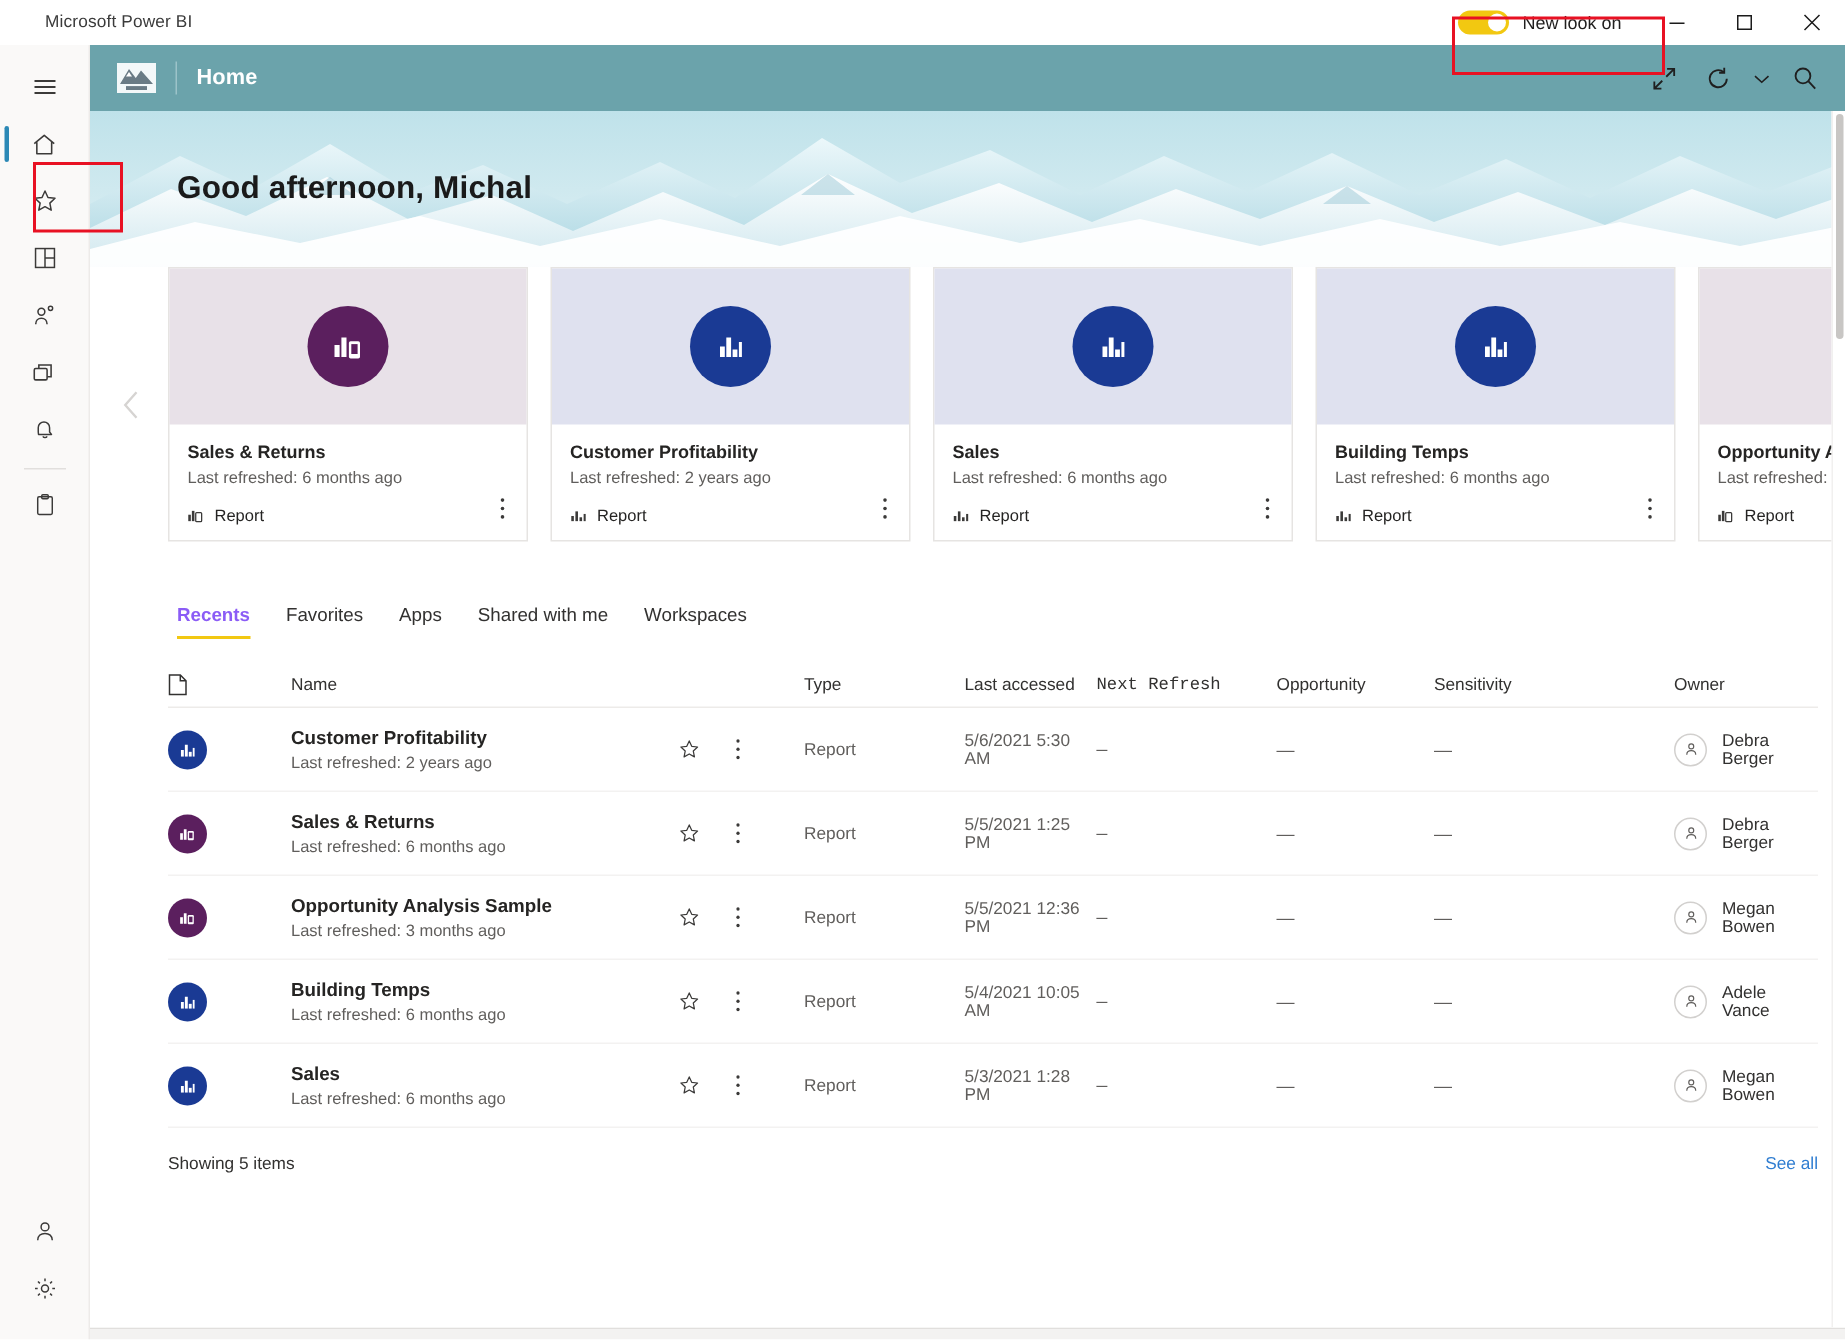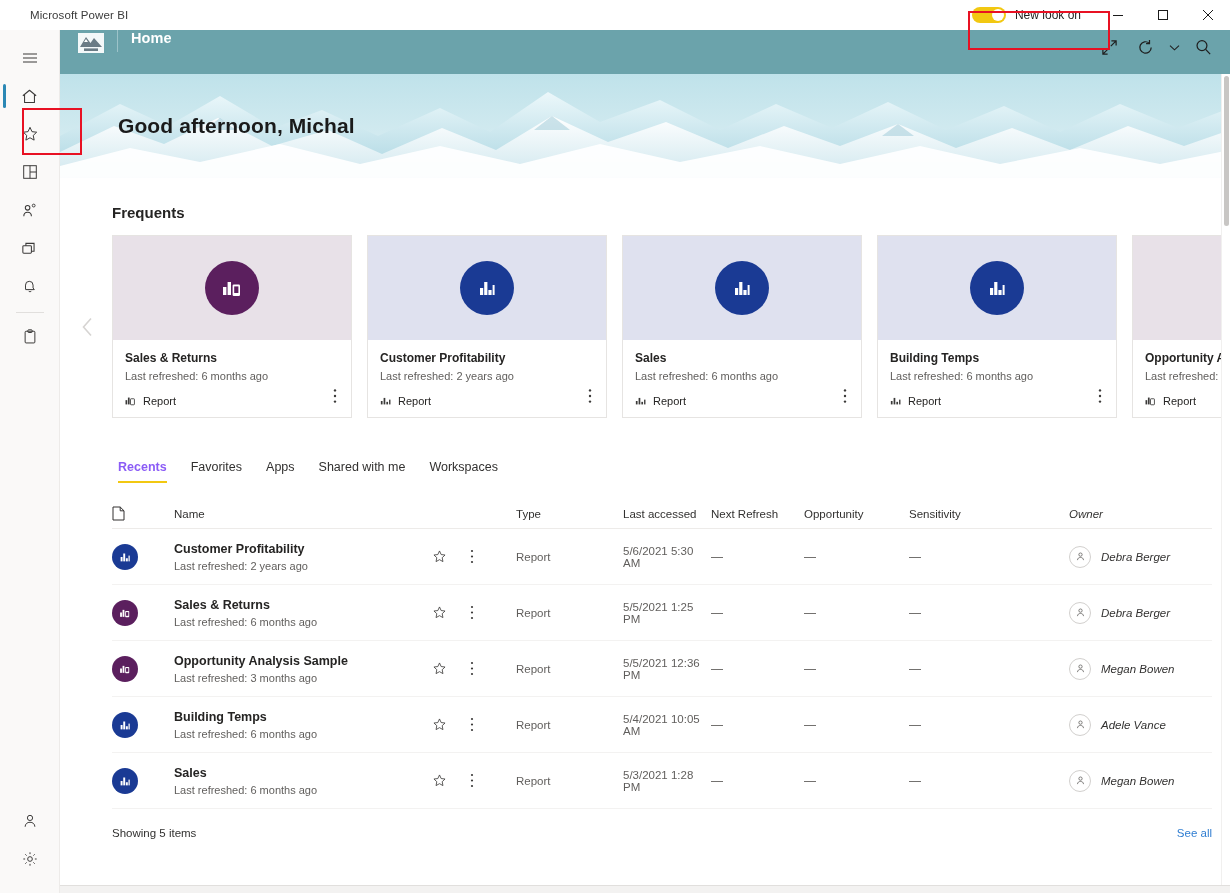--- a/index.html
+++ b/index.html
@@ -72,21 +72,21 @@
   .rail-sep {
     width: 28px; height: 1px; background: #e1dfdd; margin: 6px 0 6px 0;
   }
   .rail-bottom { margin-top: auto; padding-bottom: 14px; }
 
   
   .main { flex: 1; display: flex; flex-direction: column; min-width: 0; position: relative; }
 
   
   .topbar {
-    height: 44px; background: #6ba3ab; display: flex; align-items: flex-start;
+    height: 44px; background: #6ba3ab; display: flex; align-items: center;
     padding: 0 10px 0 16px; flex: none; color: #ffffff;
   }
   .logo {
     width: 30px; height: 26px; display: flex; align-items: center;
     justify-content: center; flex: none;
   }
   .logo svg { display: block; }
   .logo-divider { width: 1px; height: 22px; background: #9cc3c9; margin: 0 13px 0 11px; }
   .topbar-title { font-size: 14.5px; font-weight: bold; color: #ffffff; letter-spacing: .1px; }
   .topbar-right { margin-left: auto; display: flex; align-items: center; gap: 2px; }
@@ -168,29 +168,29 @@
   .table { margin-top: 16px; width: 1100px; }
   .thead {
     display: flex; align-items: center; height: 30px;
     font-size: 11.5px; color: #323130; border-bottom: 1px solid #edebe9;
   }
   .tr {
     display: flex; align-items: center; height: 56px;
     border-bottom: 1px solid #f3f2f1;
   }
   .c-icon   { width: 62px; flex: none; display: flex; align-items: center; }
-  .c-name   { width: 258px; flex: none; }
+  .c-name   { width: 258px; flex: none; margin-left: 20px; }
   .c-star   { width: 38px; flex: none; display: flex; align-items: center; }
   .c-more   { width: 46px; flex: none; display: flex; align-items: center; }
   .c-type   { width: 90px; flex: none; }
   .c-acc    { width: 105px; flex: none; padding-left: 17px; }
-  .c-next   { width: 93px; flex: none; }
+  .c-next   { width: 120px; flex: none; font-family: Liberation Mono, monospace; }
   .c-end    { width: 105px; flex: none; }
   .c-sens   { width: 160px; flex: none; }
-  .c-owner  { flex: 1; display: flex; align-items: center; gap: 10px; font-style: italic; }
+  .c-owner  { flex: 1; display: flex; align-items: center; gap: 10px; }
 
   .row-ico {
     width: 26px; height: 26px; border-radius: 50%;
     display: flex; align-items: center; justify-content: center;
   }
   .row-ico.purple { background: #5b1f5e; }
   .row-ico.blue { background: #1a3a94; }
   .row-name { font-size: 12.5px; font-weight: bold; color: #252423; }
   .row-sub { font-size: 11px; color: #605e5c; margin-top: 4px; }
   .cell { font-size: 11.5px; color: #323130; }
@@ -379,21 +379,20 @@
           <path d="M0 62 L60 30 L108 52 L160 22 L214 54 L262 36 L318 62 L380 34 L430 58 L488 18 L540 48 L600 26 L660 56 L716 30 L772 54 L828 28 L886 56 L944 32 L1000 58 L1060 30 L1118 54 L1170 34 L1170 104 L0 104 Z" fill="url(#snow2)" opacity=".85"></path>
           <path d="M0 78 L54 52 L104 70 L158 44 L212 72 L268 56 L322 80 L382 54 L436 76 L492 42 L548 68 L606 48 L668 74 L724 52 L780 72 L838 50 L896 74 L952 54 L1010 76 L1068 52 L1124 72 L1170 56 L1170 104 L0 104 Z" fill="url(#snow)"></path>
           <path d="M0 92 L70 74 L140 88 L220 70 L300 90 L380 72 L460 90 L540 70 L620 88 L700 72 L780 90 L860 72 L940 90 L1020 74 L1100 90 L1170 76 L1170 104 L0 104 Z" fill="#ffffff" opacity=".92"></path>
           <path d="M160 44 L176 56 L144 56 Z M492 42 L510 56 L474 56 Z M838 50 L854 62 L822 62 Z" fill="#9ac8d6" opacity=".5"></path>
         </svg>
         <div class="hero-text">Good afternoon, Michal</div>
       </div>
 
       <div class="content">
 
-        <div class="section-title">Frequents</div>
 
         <div class="carousel">
           <div class="chev left">
             <svg width="13" height="20" viewBox="0 0 13 20">
               <path d="M10 1.5 L2.5 10 L10 18.5" stroke="currentColor" stroke-width="1.6" fill="none"></path>
             </svg>
           </div>
 
           <div class="cards">
 

